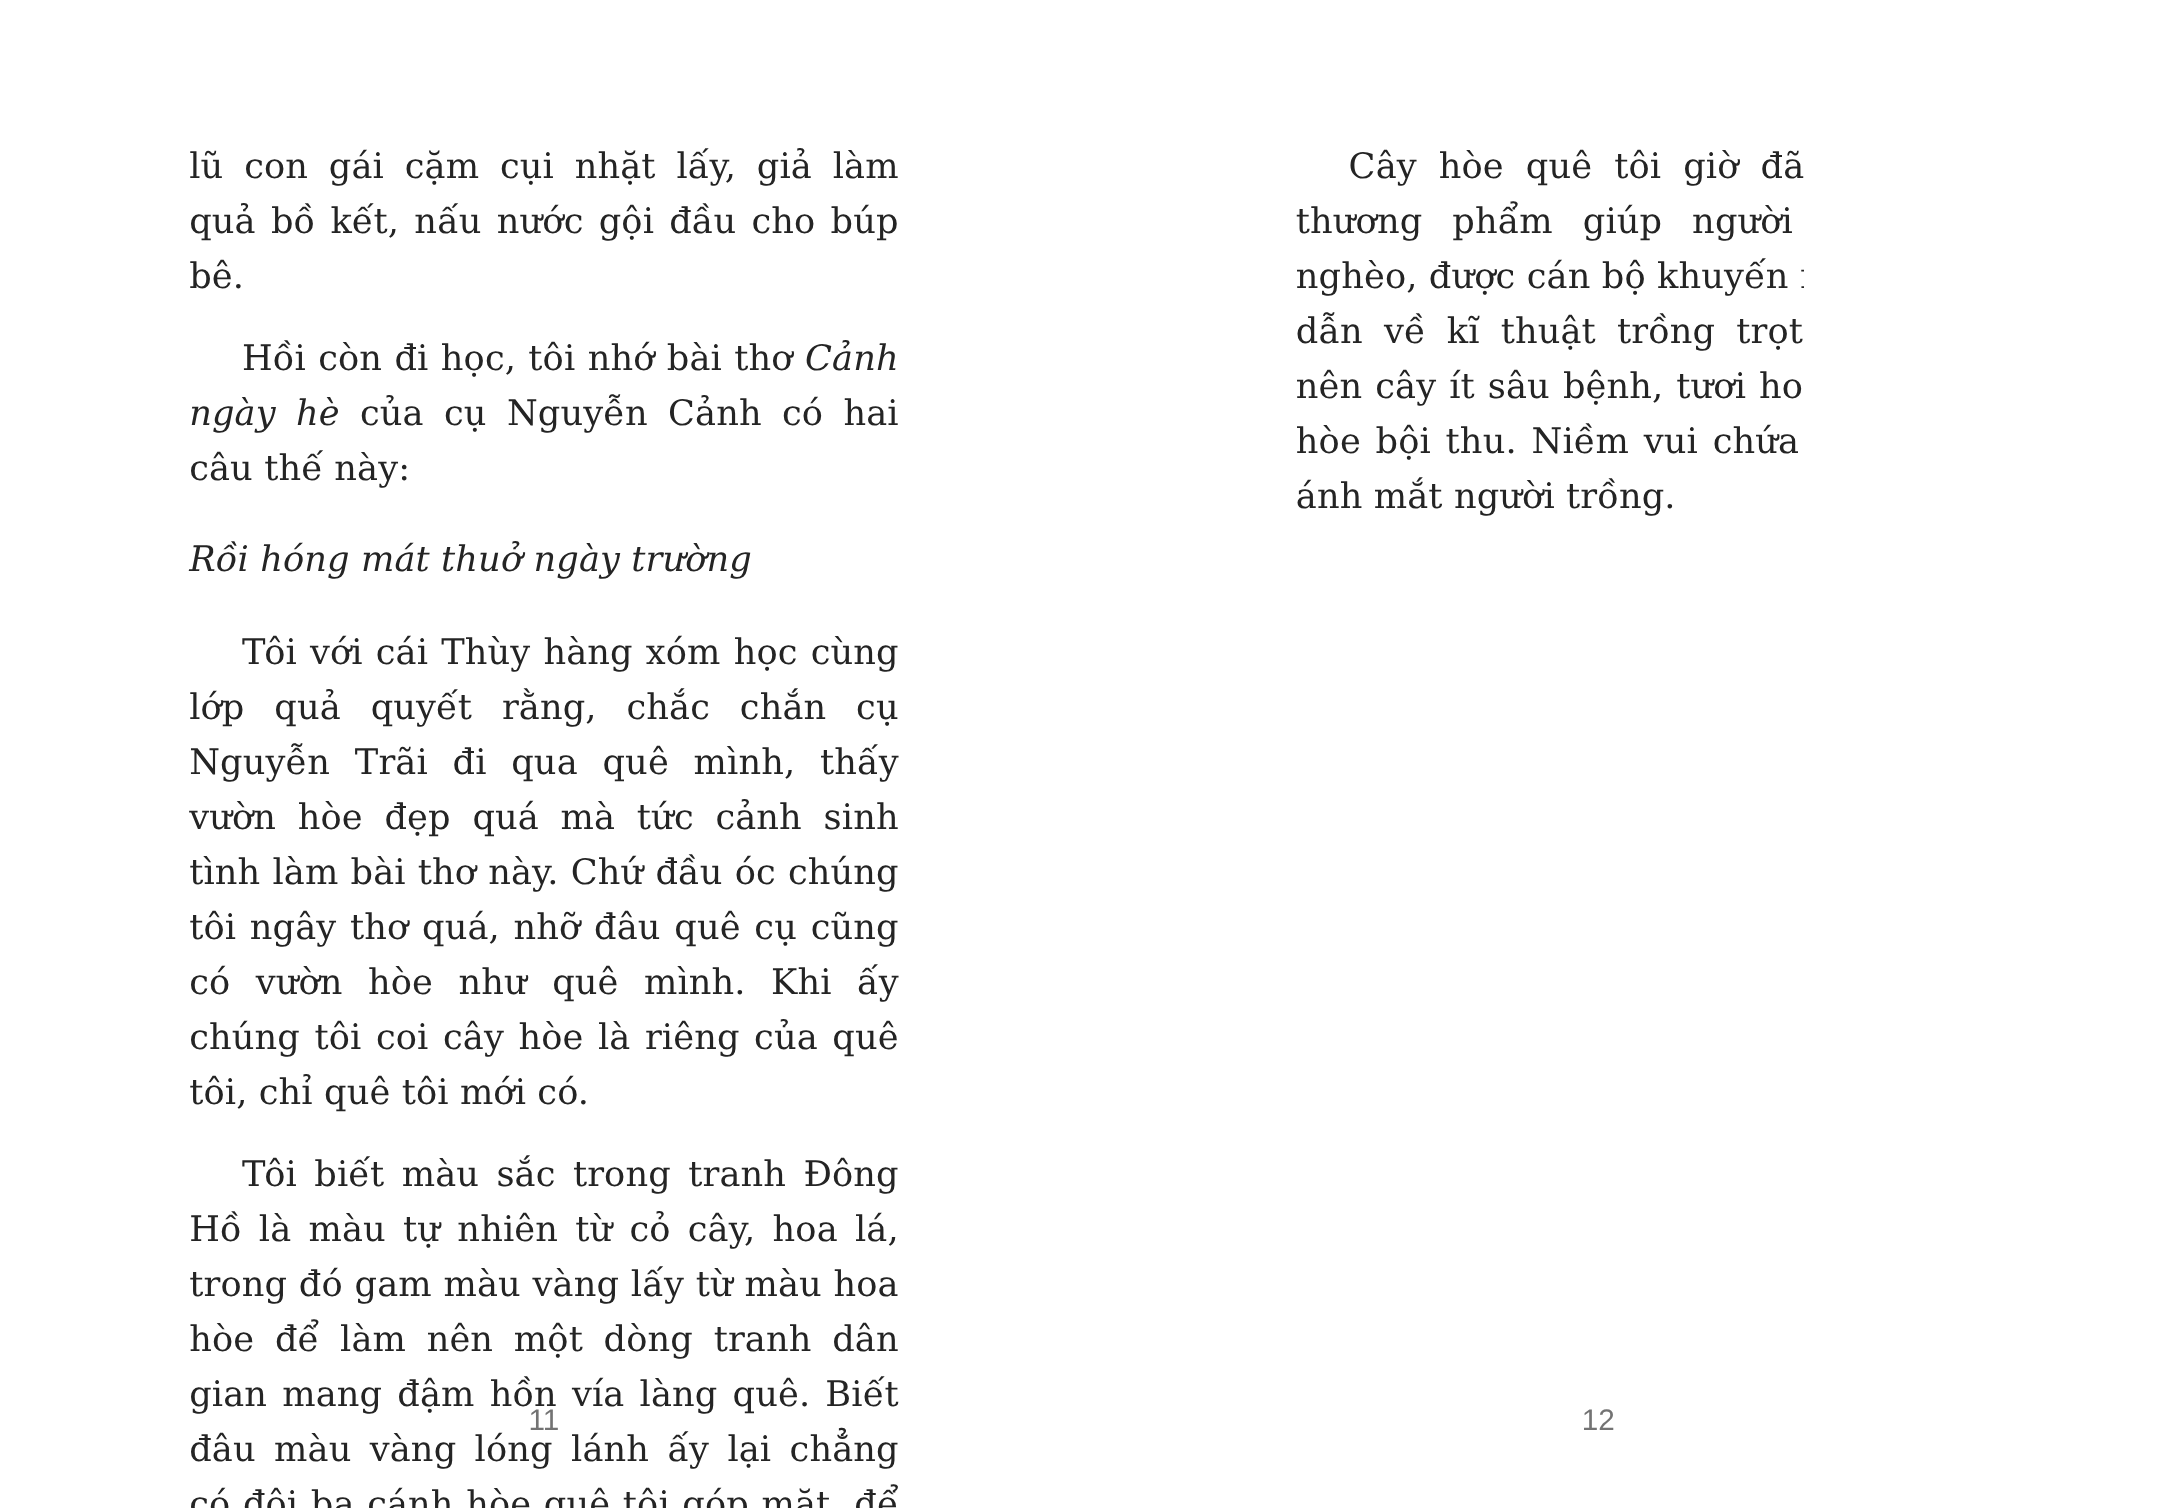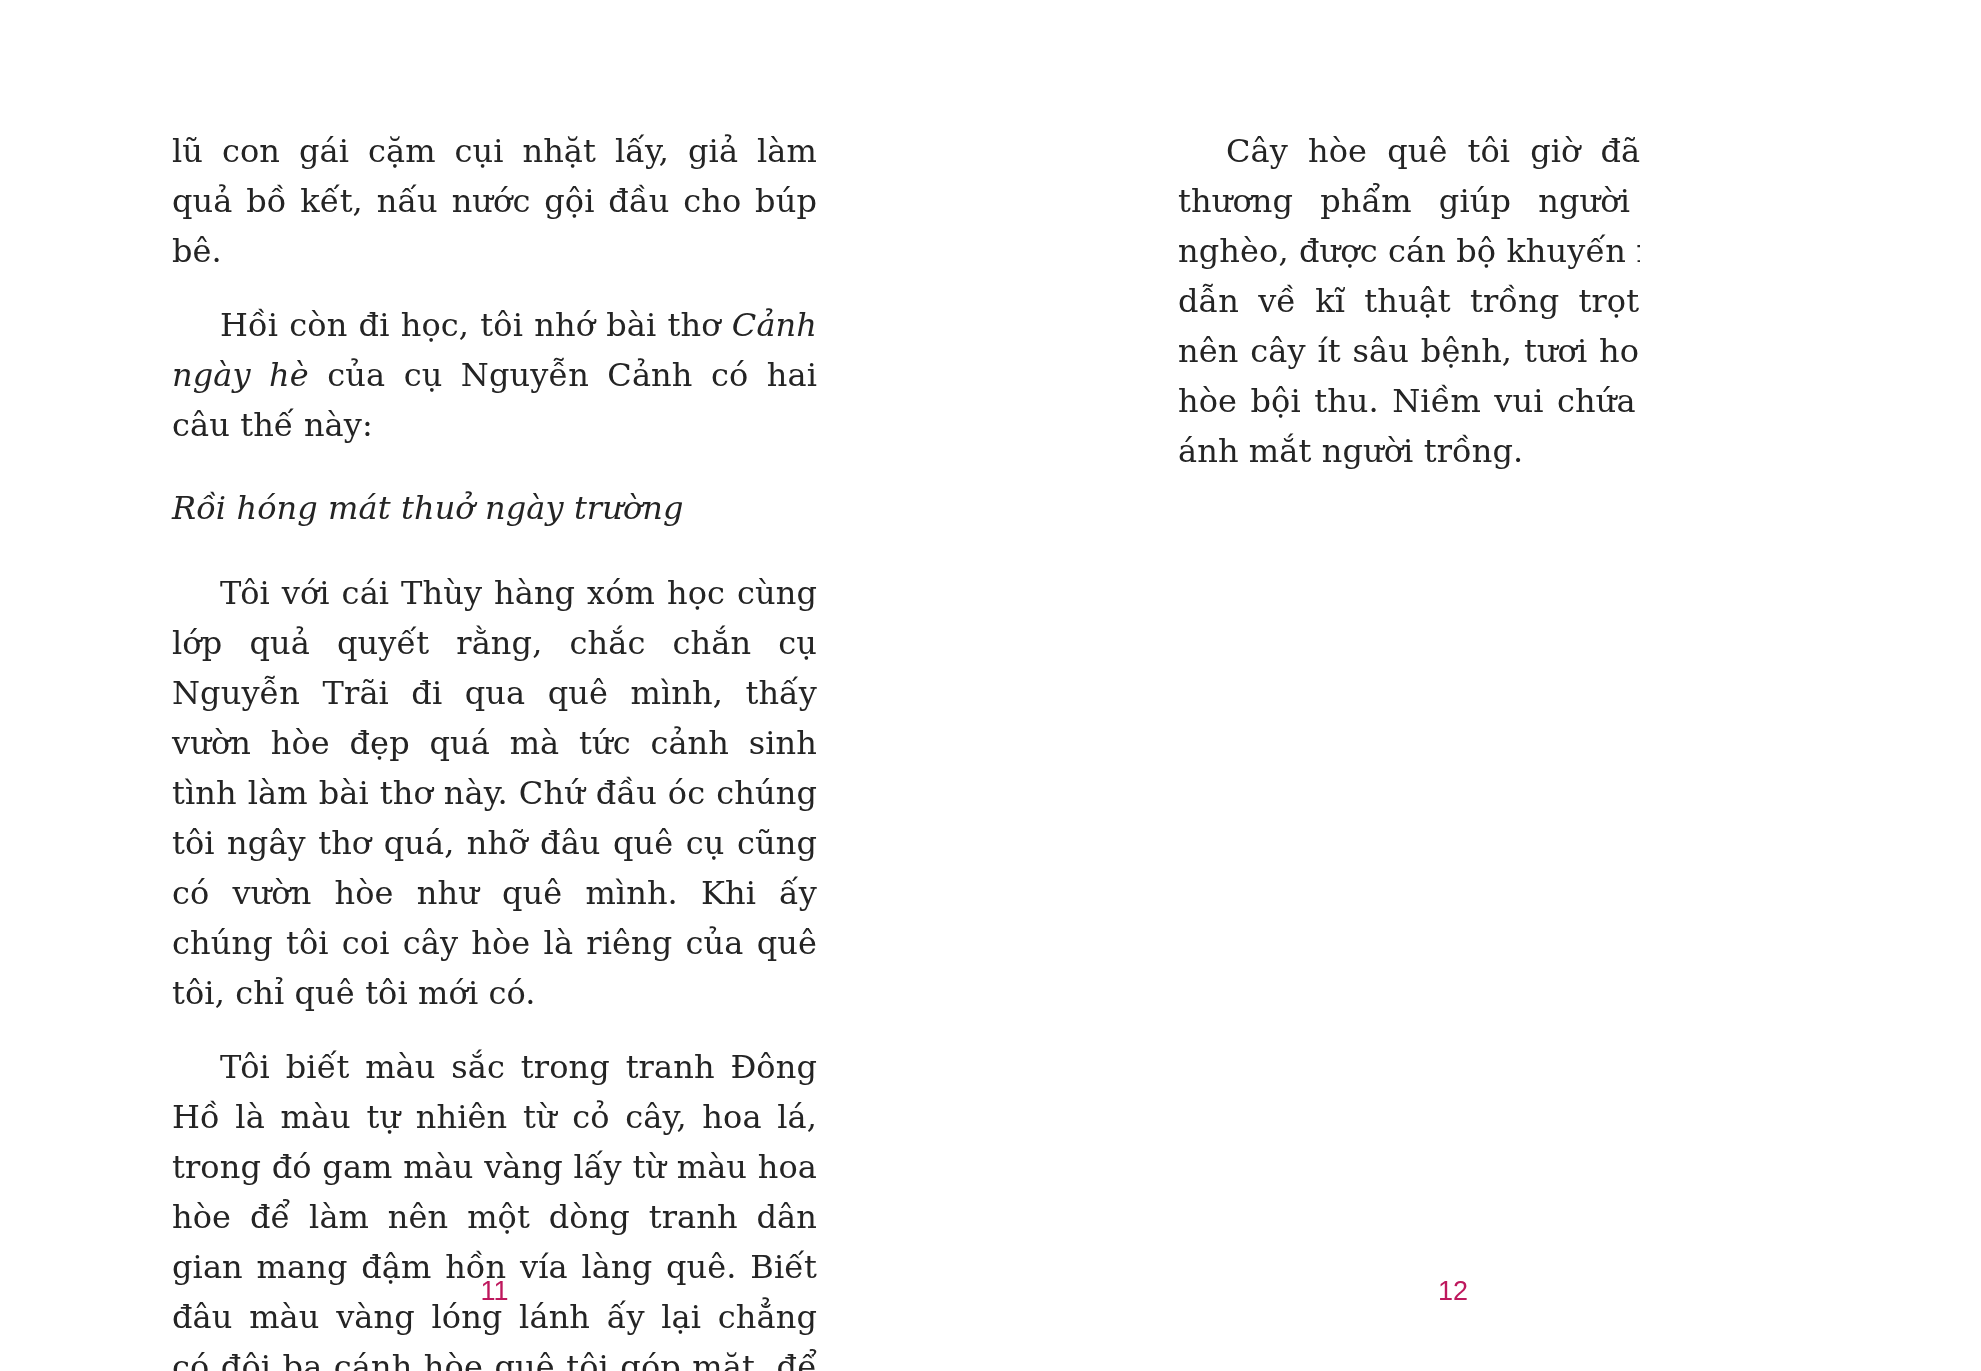--- a/index.html
+++ b/index.html
@@ -39,21 +39,21 @@
     line-height: 60px;
     text-indent: 0;
   }
   .poem-line { display: block; }
   em.inline-italic { font-style: italic; }
   .page-num {
     position: absolute;
     top: 1276px;
     font-family: "Liberation Sans", "DejaVu Sans", sans-serif;
     font-size: 27px;
-    color: #be185d;
+    color: #737373;
     text-align: center;
   }
   .page-num-left  { left: 172px; width: 645px; }
   .page-num-right { left: 1127px; width: 652px; text-align: center; }
 </style>
 </head>
 <body>
 
 <div class="spread">
 

